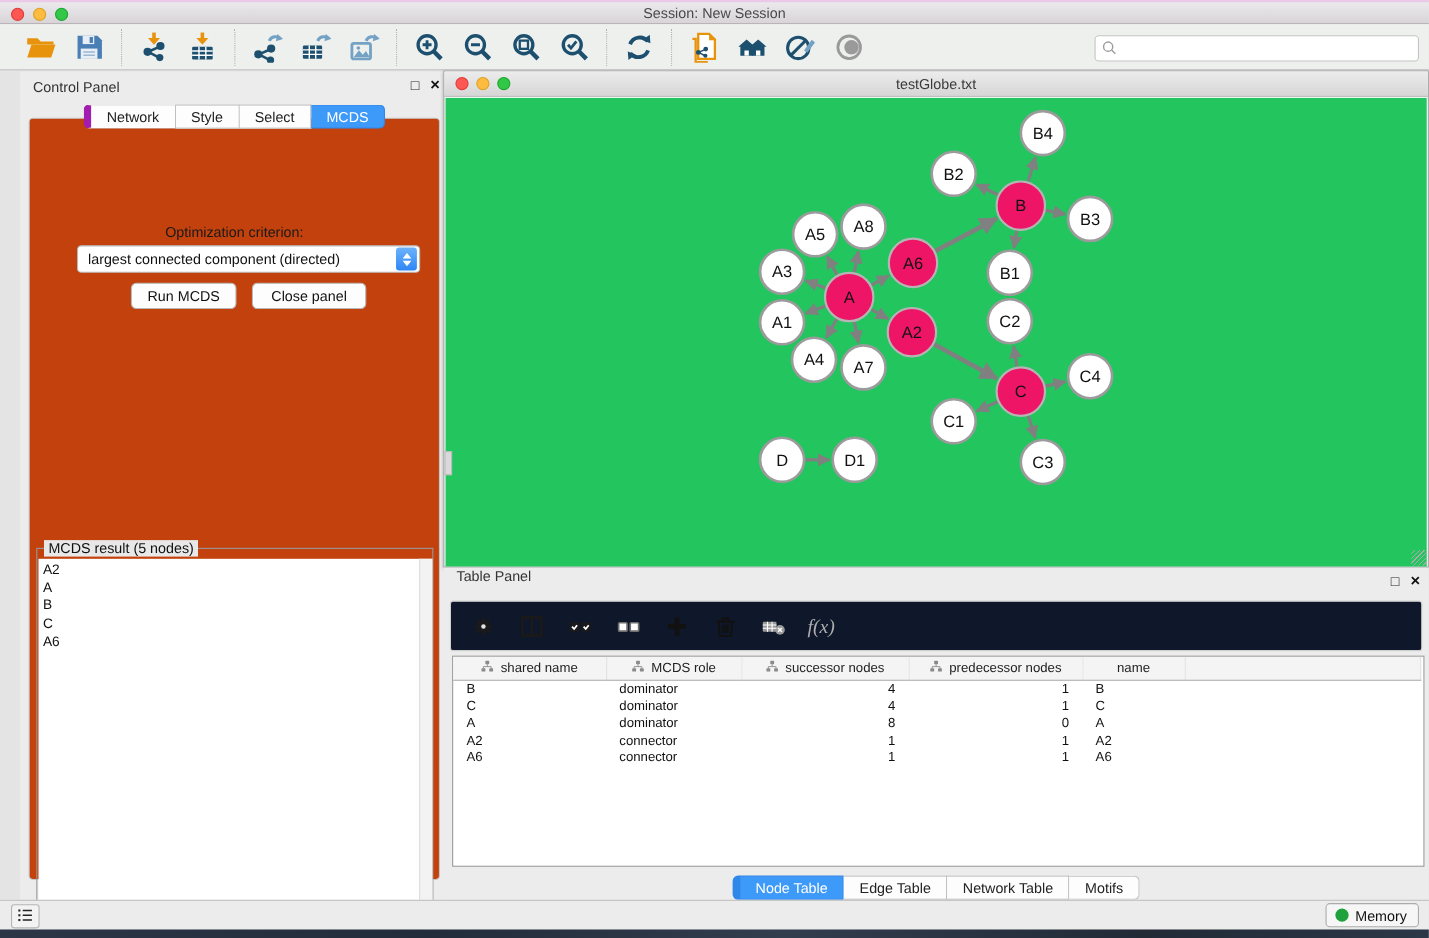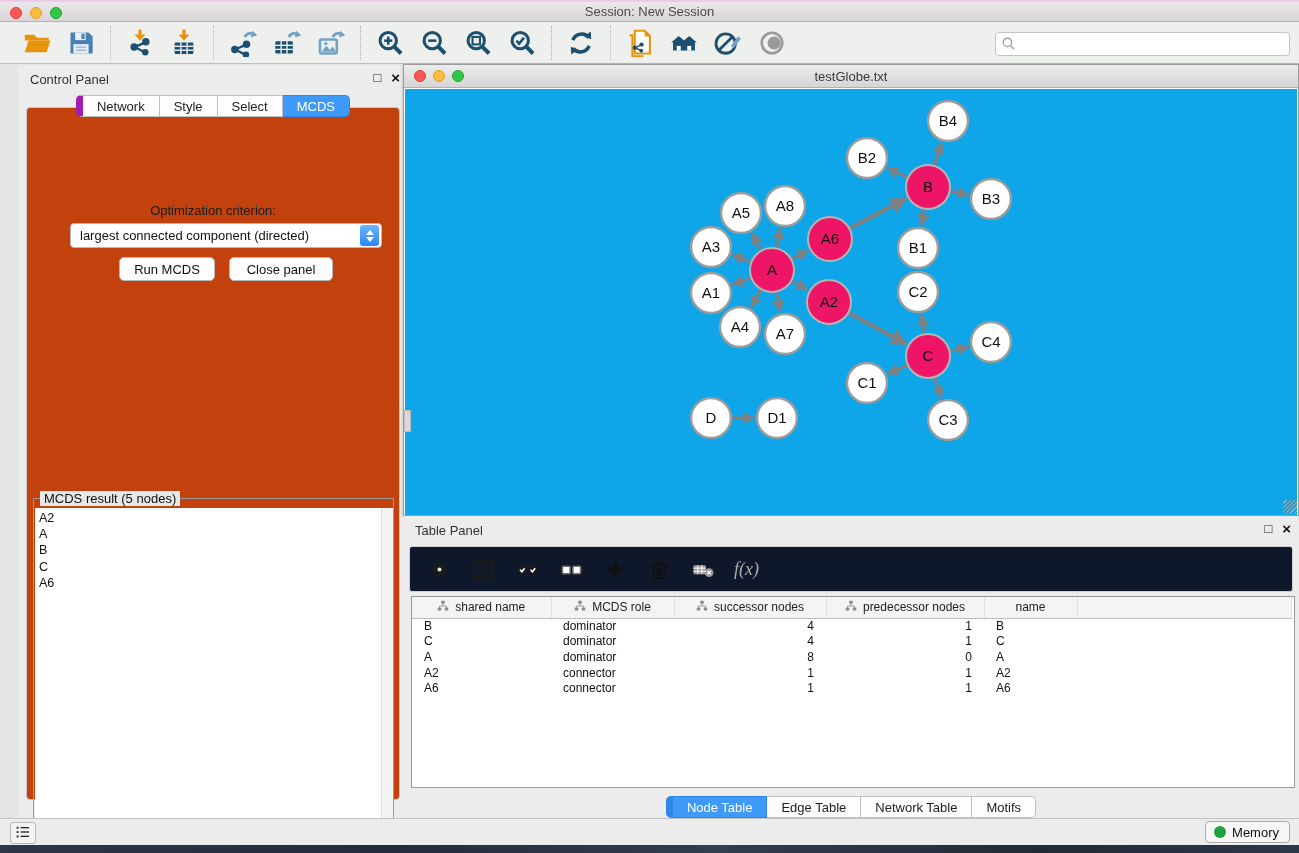--- a/index.html
+++ b/index.html
@@ -65,29 +65,29 @@
   #mcds-scroll { width:12px; background:#f3f3f3; border-left:1px solid #ddd; }
 
   
   #network-window { left:403px; top:64px; width:896px; height:452px; background:#fff;
     border:1px solid #9c9c9c; box-shadow:0 1px 3px rgba(0,0,0,.25); }
   #nw-titlebar { position:absolute; left:0; top:0; width:100%; height:23px;
     background:linear-gradient(#ececec,#d6d6d6); border-bottom:1px solid #b0b0b0;
     display:flex; align-items:center; justify-content:center; }
   #nw-titlebar .title { font-size:13px; color:#3a3a3a; }
   #nw-traffic { position:absolute; left:10px; top:5px; display:flex; gap:7px; }
-  #nw-canvas { position:absolute; left:1px; top:24px; width:892px; height:426px; background:#0ea5e9; }
+  #nw-canvas { position:absolute; left:1px; top:24px; width:892px; height:426px; background:#22c55e; }
   #graph-svg text { font-family:"Liberation Sans", sans-serif; }
   #nw-left-handle { position:absolute; left:0px; top:345px; width:7px; height:22px; background:#d9d9d9; border:1px solid #bbb; }
   .resize-grip { position:absolute; right:1px; bottom:1px; width:14px; height:14px;
     background:repeating-linear-gradient(135deg, transparent, transparent 2px, #aaa 2px, #aaa 3px); }
 
   
   #table-panel { left:403px; top:516px; width:896px; height:302px; background:#ececec; }
-  #tp-header { position:absolute; left:0; top:0; width:100%; height:28px; display:flex; align-items:center; }
+  #tp-header { position:absolute; left:0; top:0; width:100%; height:28px; display:flex; }
   #tp-title { margin-left:12px; font-size:13px; color:#333; }
   #tp-toolbar { position:absolute; left:6px; top:30px; width:884px; height:46px; background:#0f172a;
     border:1px solid #d0d0d0; border-radius:3px; display:flex; align-items:center; gap:18px; padding-left:16px; }
   .tp-btn { width:26px; height:26px; display:flex; align-items:center; justify-content:center; cursor:default; }
   .tp-btn svg { width:23px; height:23px; }
   .fx-label { font-family:"Liberation Serif", serif; font-style:italic; font-size:18px; color:#adadad; }
   #tp-tablewrap { position:absolute; left:8px; top:80px; width:884px; height:192px; background:#fff; border:1px solid #9a9a9a; overflow:hidden; }
   table#node-table { border-collapse:collapse; table-layout:fixed; width:880px; }
   #node-table th { height:21px; background:#f4f4f4; border-right:1px solid #e0e0e0; border-bottom:1px solid #bdbdbd;
     font-weight:normal; font-size:12px; color:#222; text-align:center; white-space:nowrap; overflow:hidden; }

